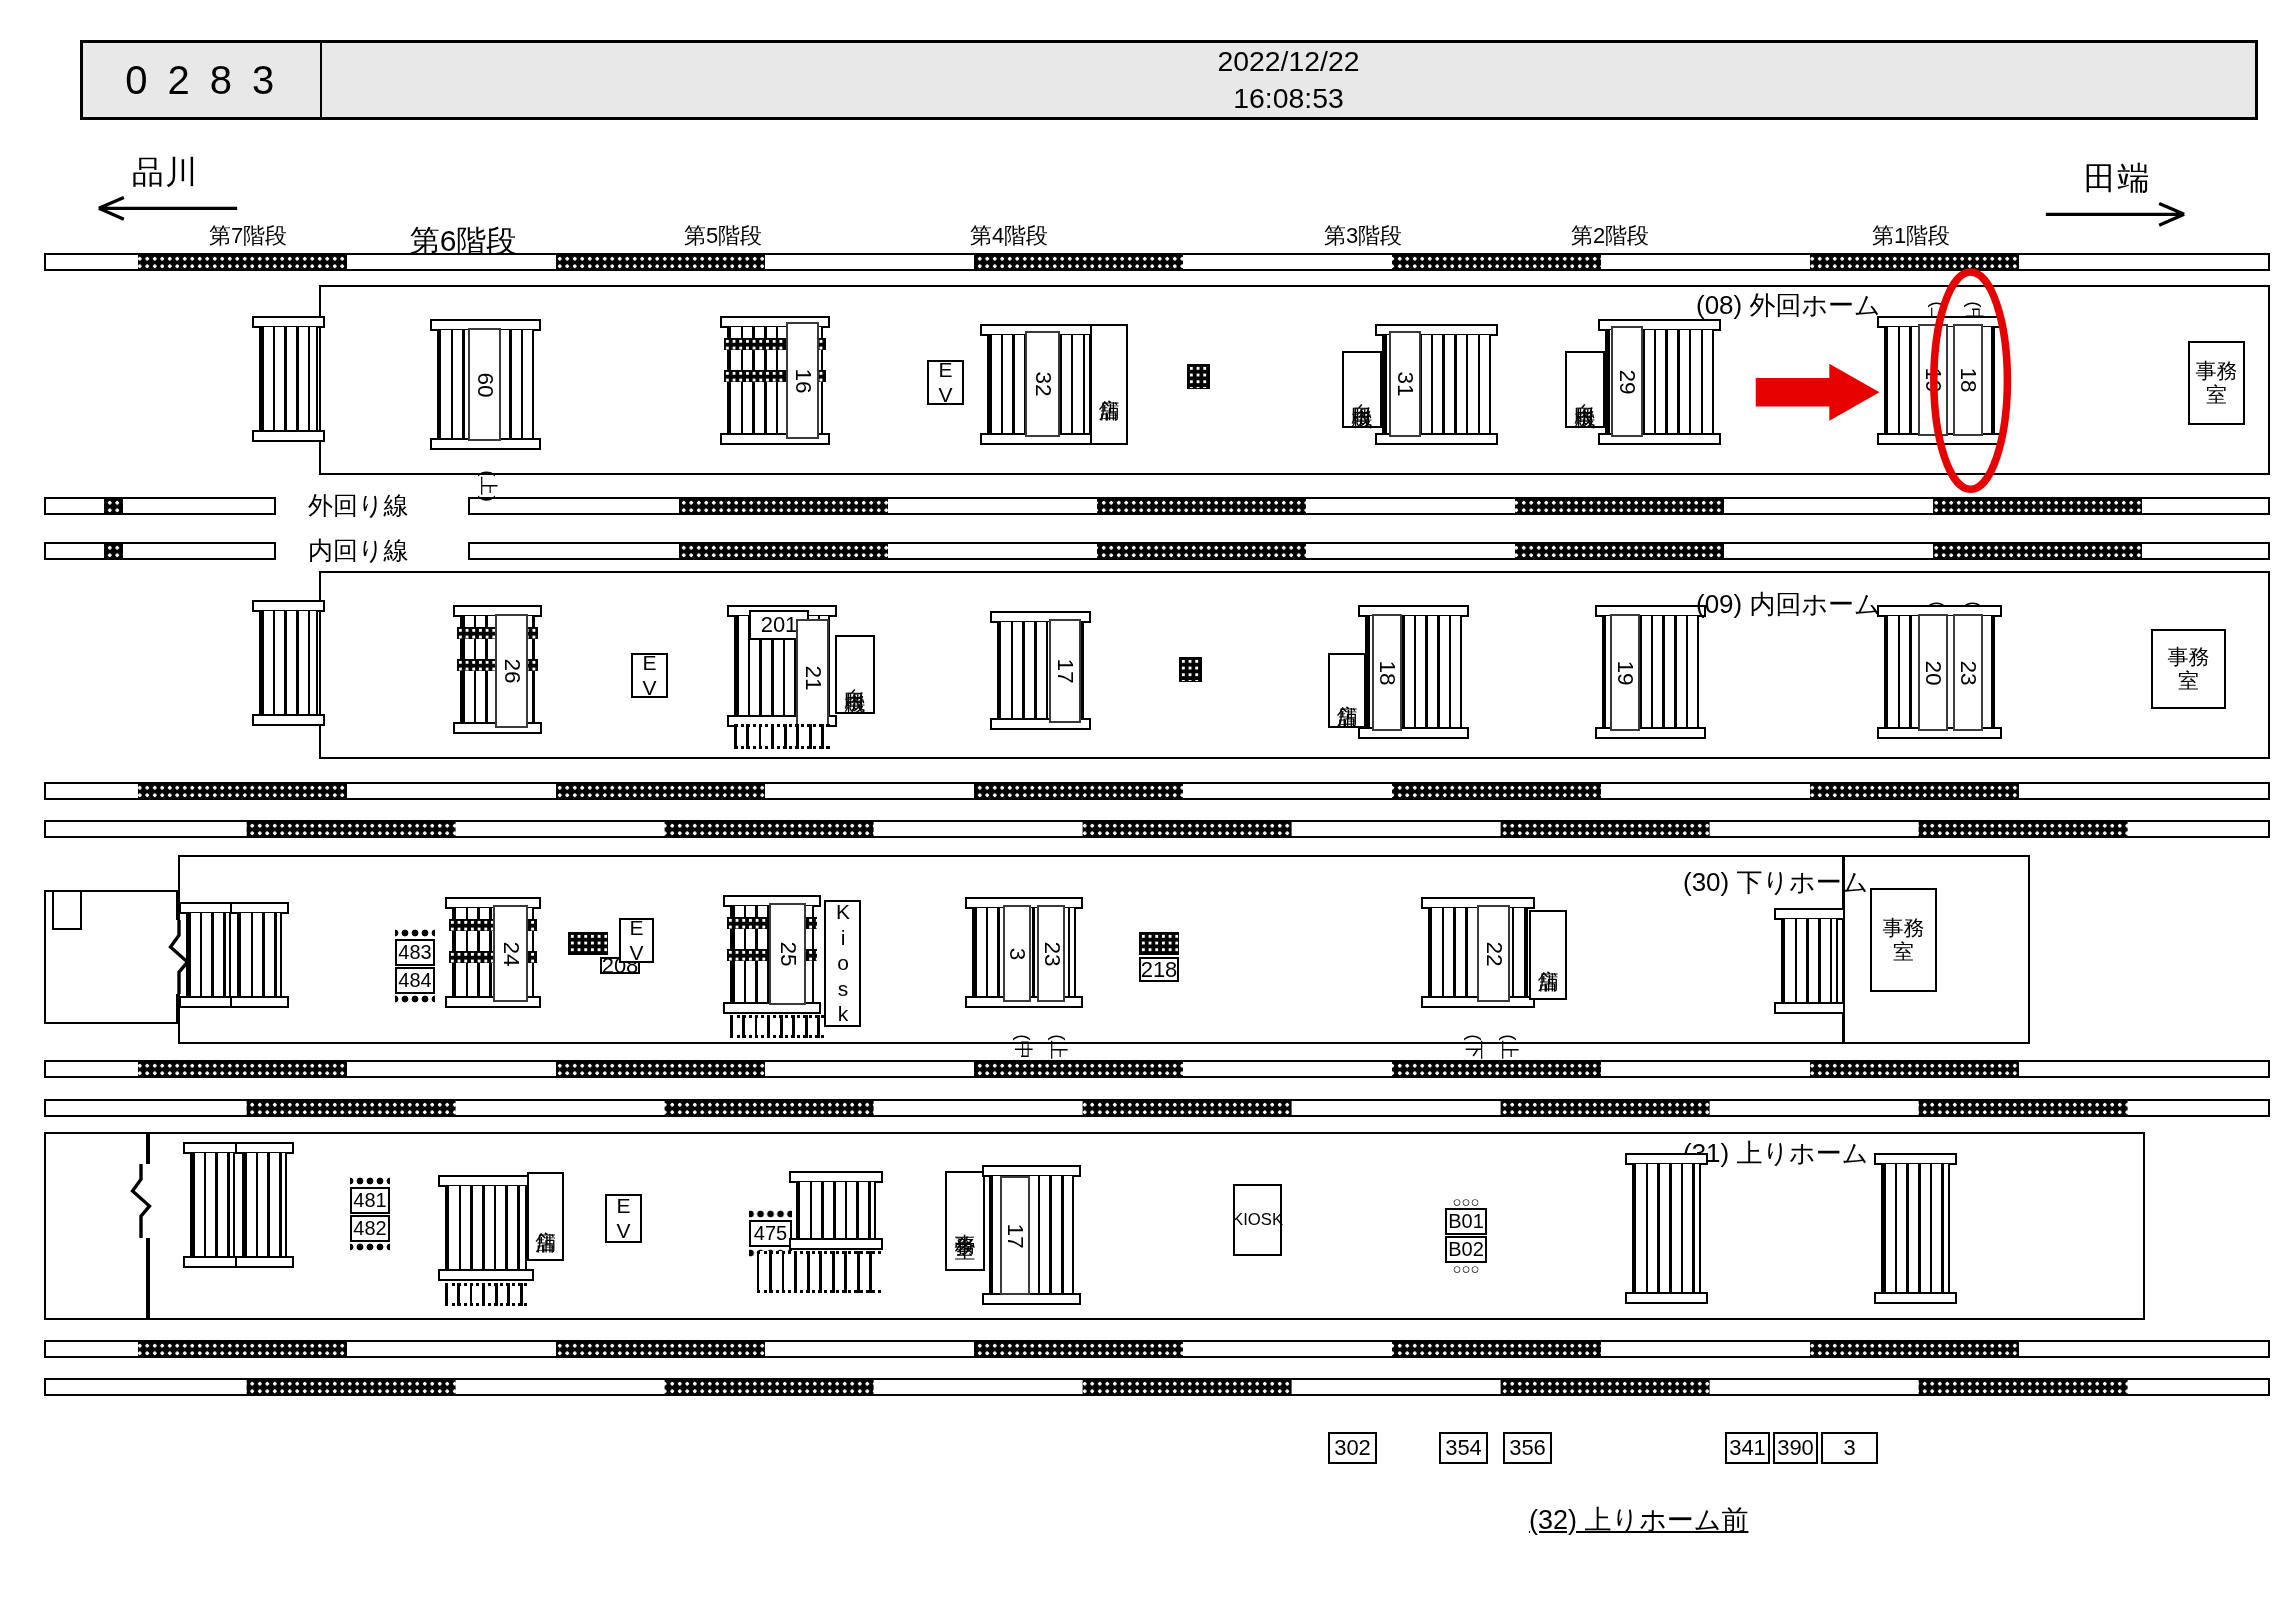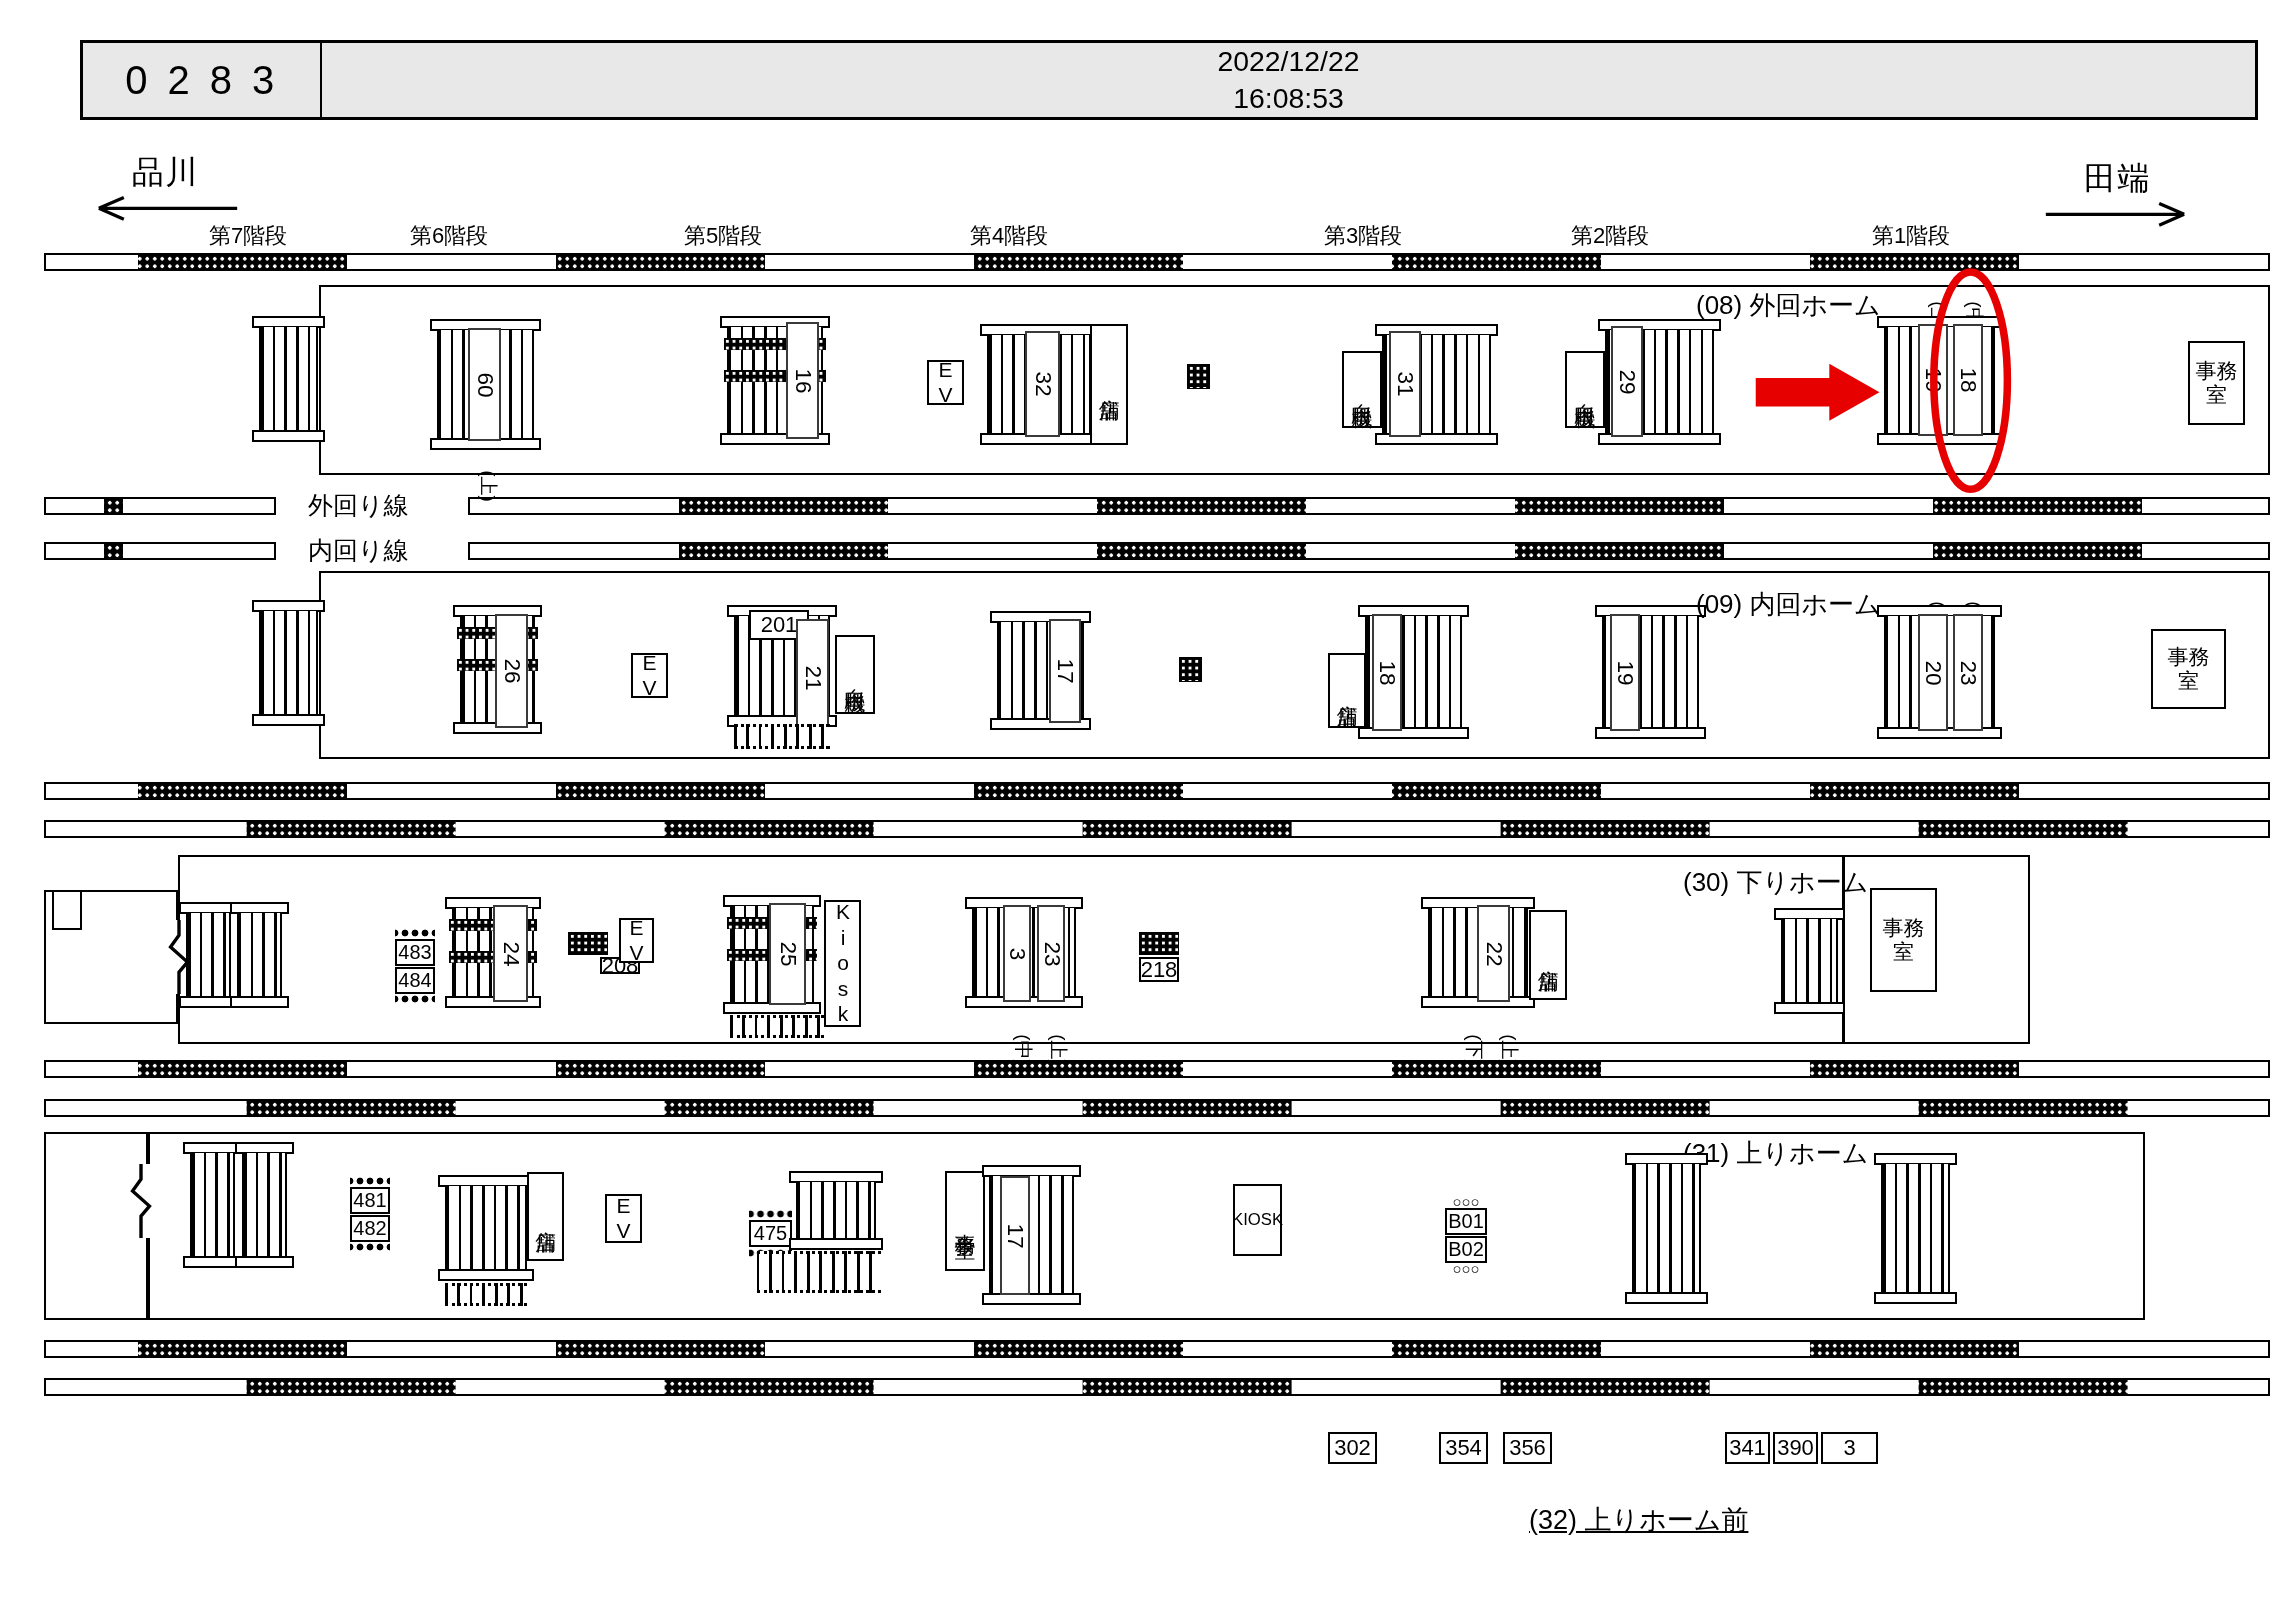--- a/index.html
+++ b/index.html
@@ -110,21 +110,21 @@
       <div class="prect" style="left: 148px; top: 1132px; width: 1997px; height: 188px;"></div>
       <div class="prect" style="left: 44px; top: 1132px; width: 104px; height: 188px;"></div>
       <div class="vline" style="left: 1842px; top: 855px; height: 189px;"></div>
       <div class="zig" style="left: 168px; top: 920px; height: 74px;"><svg width="22" height="74" viewBox="0 0 26 88" preserveAspectRatio="none">
           <path d="M13,0 L13,18 L3,32 L23,50 L13,62 L13,88" fill="none" stroke="#000" stroke-width="4"></path>
         </svg></div>
       <div class="zig" style="left: 130px; top: 1164px; height: 74px;"><svg width="22" height="74" viewBox="0 0 26 88" preserveAspectRatio="none">
           <path d="M13,0 L13,18 L3,32 L23,50 L13,62 L13,88" fill="none" stroke="#000" stroke-width="4"></path>
         </svg></div>
       <div class="dlabel" style="left: 248px; top: 221px; font-size: 22px; transform: translateX(-50%);">第7階段</div>
-      <div class="dlabel" style="left: 449px; top: 221px; font-size: 22px; transform: translateX(-50%);">第6階段</div>
+      <div class="dlabel" style="left: 463px; top: 221px; font-size: 30px; transform: translateX(-50%);">第6階段</div>
       <div class="dlabel" style="left: 723px; top: 221px; font-size: 22px; transform: translateX(-50%);">第5階段</div>
       <div class="dlabel" style="left: 1009px; top: 221px; font-size: 22px; transform: translateX(-50%);">第4階段</div>
       <div class="dlabel" style="left: 1363px; top: 221px; font-size: 22px; transform: translateX(-50%);">第3階段</div>
       <div class="dlabel" style="left: 1610px; top: 221px; font-size: 22px; transform: translateX(-50%);">第2階段</div>
       <div class="dlabel" style="left: 1911px; top: 221px; font-size: 22px; transform: translateX(-50%);">第1階段</div>
       <div class="dlabel" style="left: 308px; top: 489px; font-size: 25px;">外回り線</div>
       <div class="dlabel" style="left: 308px; top: 534px; font-size: 25px;">内回り線</div>
       <div class="stair" style="left: 259px; top: 316px; width: 59px; height: 126px;">
         <div class="cap t"></div>
         <div class="body"></div>

